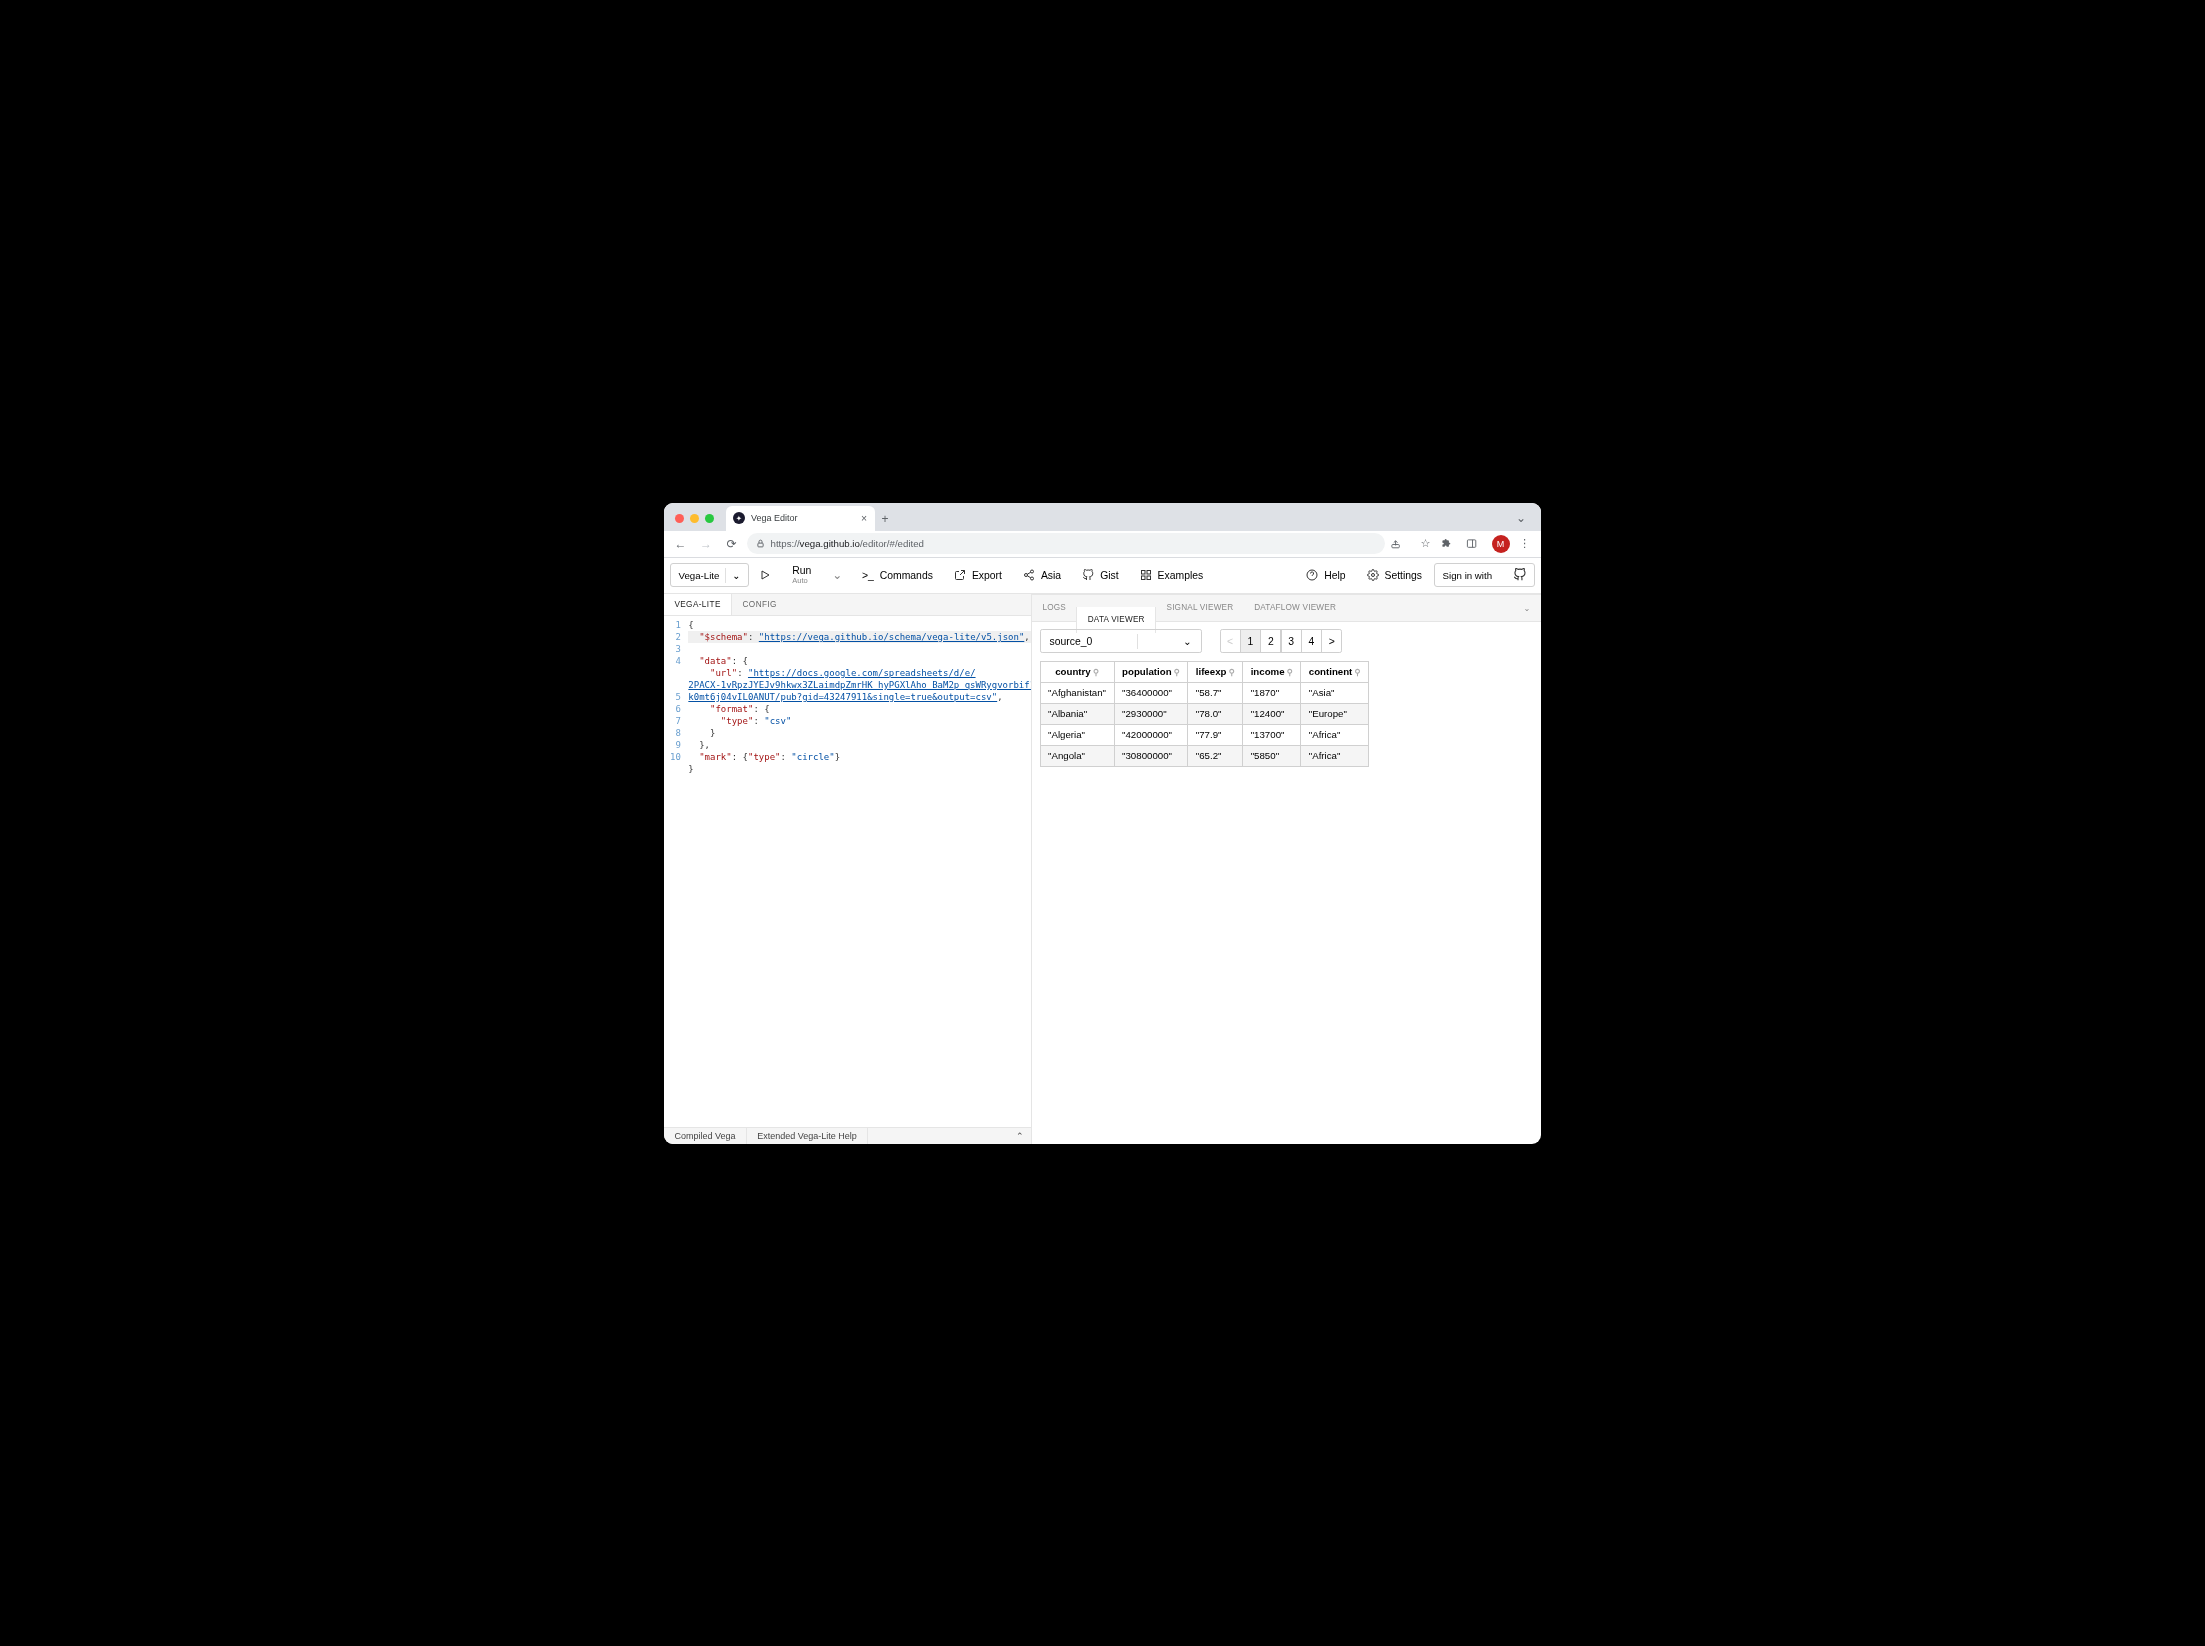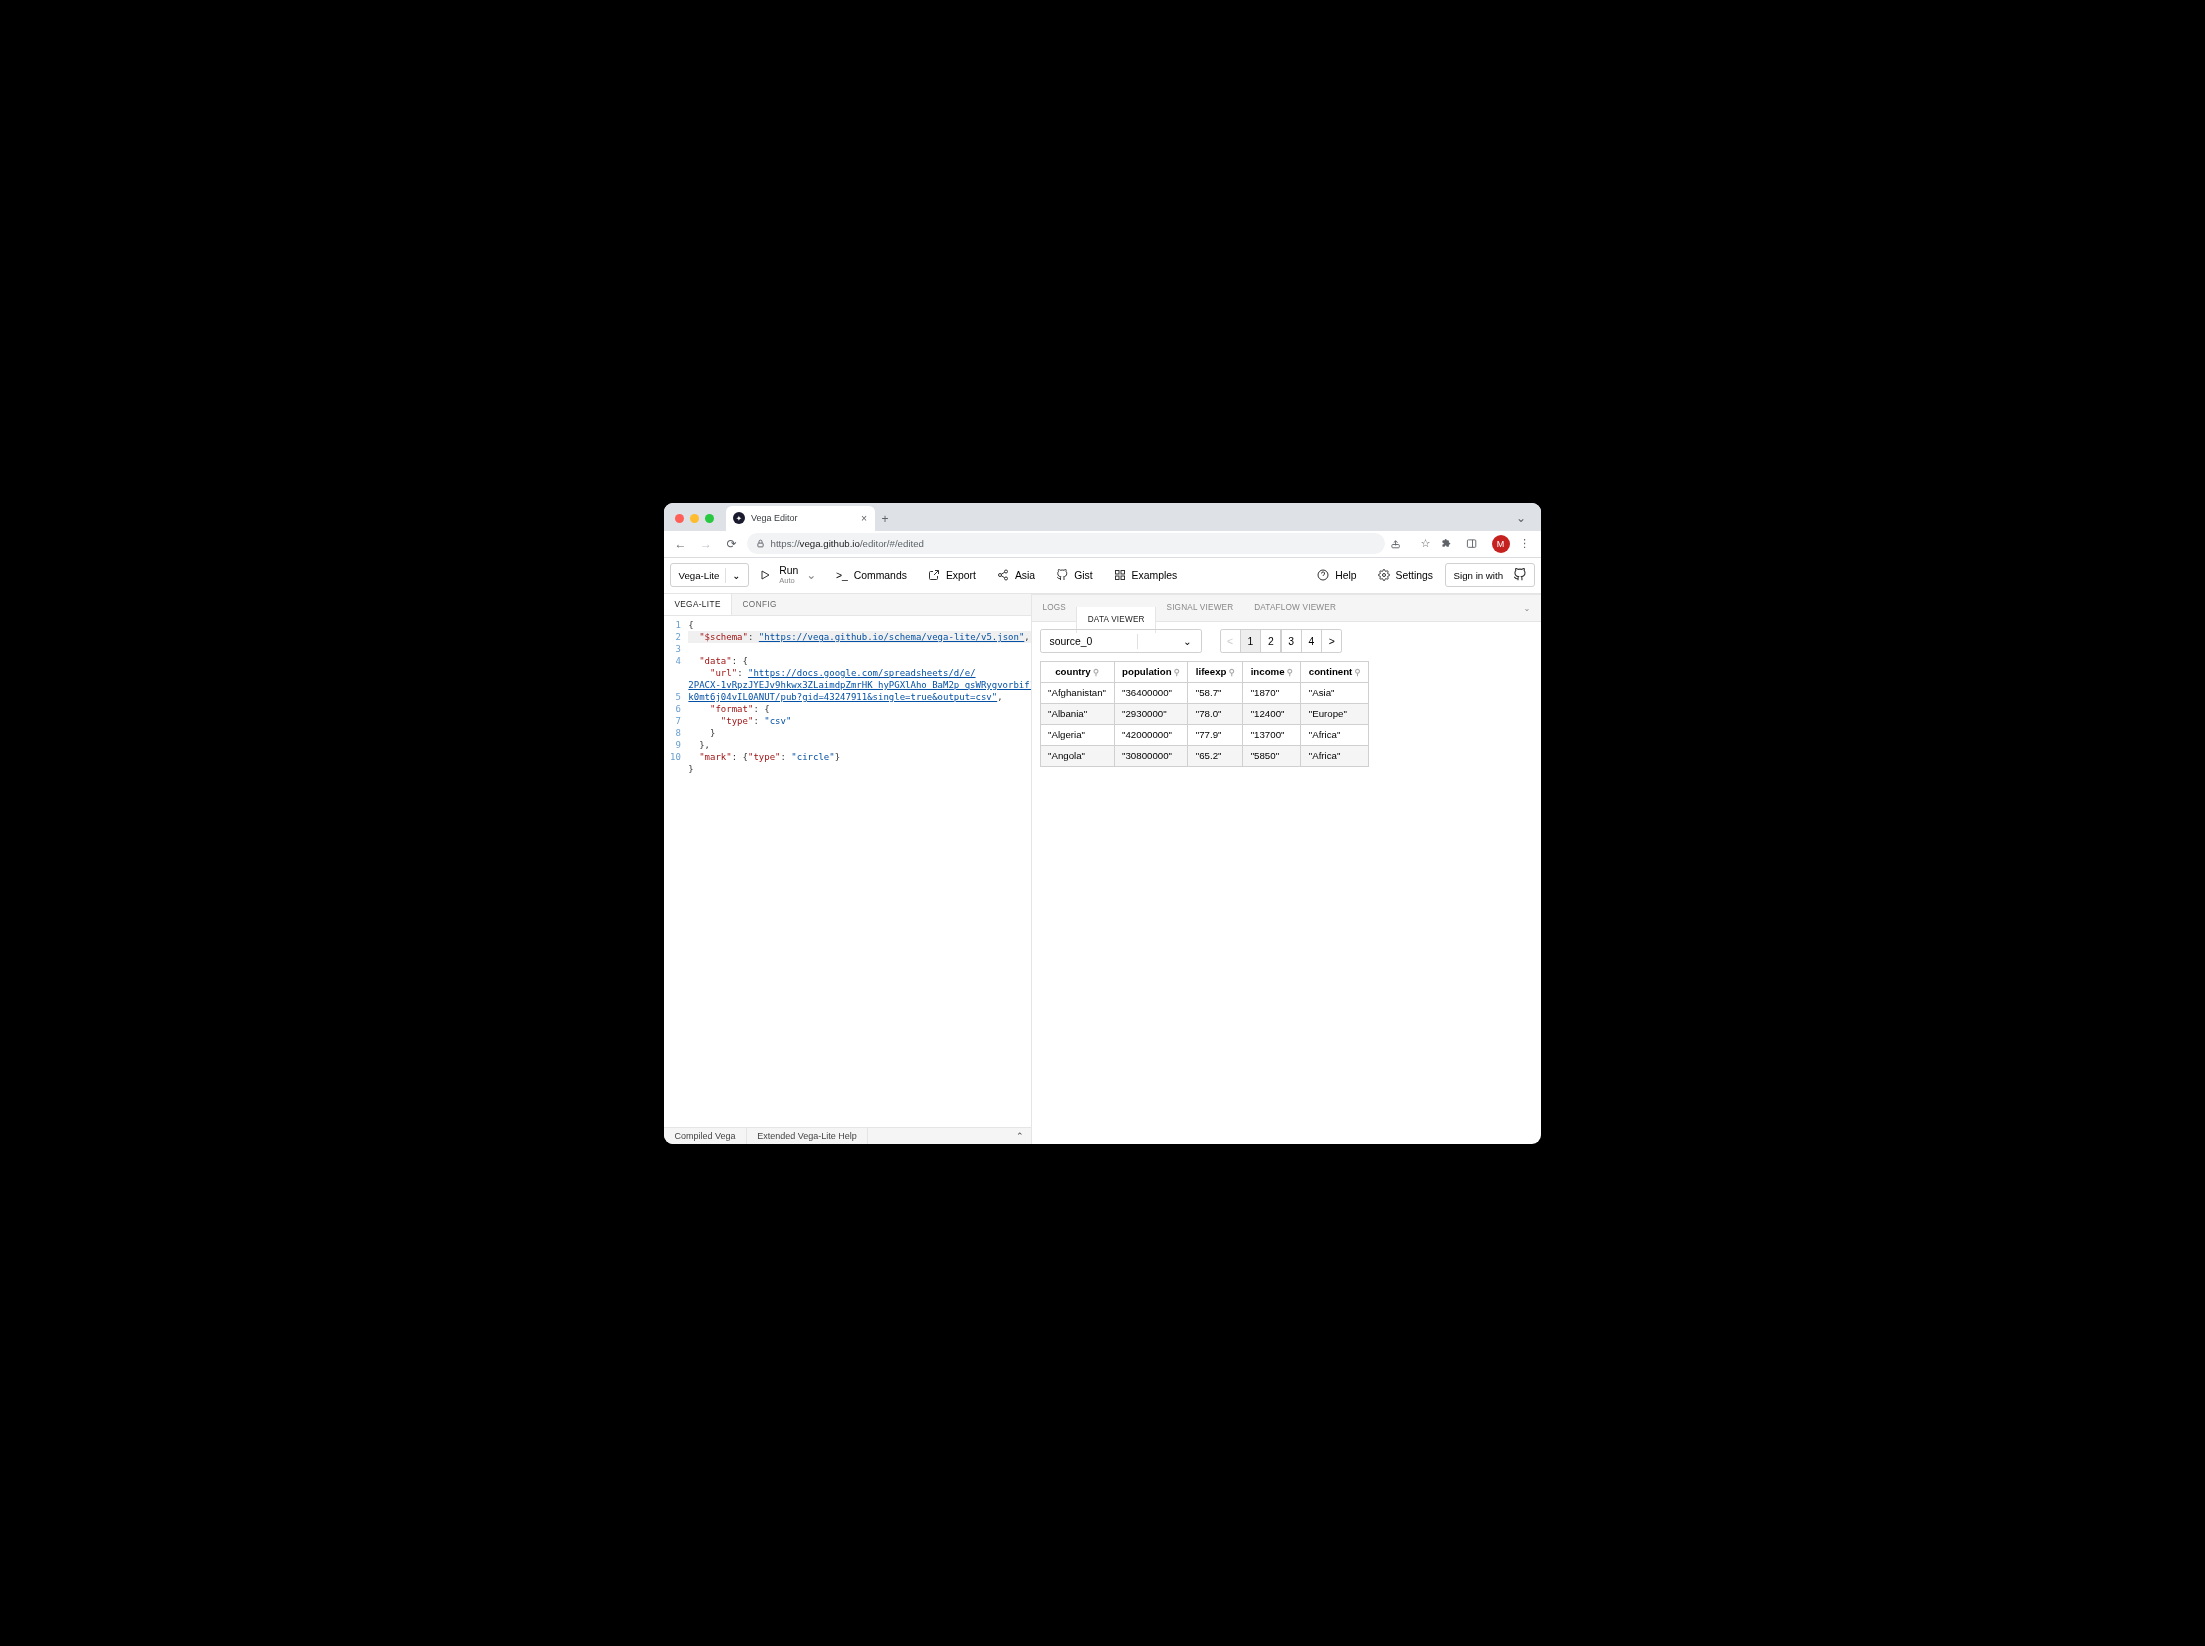--- a/index.html
+++ b/index.html
@@ -24,26 +24,26 @@
 .addr .lock { font-size: 9px; color: #5f6368; }
 .addr .url { font-size: 9.7px; color: #202124; }
 .addr .url .proto { color: #5f6368; }
 .addr .icon { width: 21px; text-align: center; color: #5f6368; font-size: 11.2px; }
 .avatar { width: 18px; height: 18px; border-radius: 50%; background: #c5221f; color: #fff; display: flex; align-items: center; justify-content: center; font-size: 9px; font-weight: 500; }
 .toolbar { height: 36px; border-bottom: 0.7px solid #e5e5e5; display: flex; align-items: center; padding: 0 6px; gap: 3px; }
 .mode-sel { border: 0.7px solid #d0d0d0; border-radius: 3px; height: 24px; display: flex; align-items: center; padding: 0 7.5px; gap: 6px; font-size: 9.7px; }
 .mode-sel .sep { width: 0.7px; height: 15px; background: #e0e0e0; }
 .tbtn { display: flex; align-items: center; gap: 6px; padding: 0 9px; height: 24px; font-size: 10.4px; border-radius: 3px; cursor: pointer; }
 .tbtn svg { width: 12px; height: 12px; }
-.run-btn { display: flex; align-items: center; gap: 8px; padding: 0 7.5px; }
+.run-btn { display: flex; align-items: center; gap: 21px; padding: 0 7.5px; }
 .run-btn .col { display: flex; flex-direction: column; line-height: 1.1; }
 .run-btn .col .main { font-size: 10.4px; font-weight: 500; }
 .run-btn .col .sub { font-size: 7.5px; color: #888; }
 .toolbar .spacer { flex: 1; }
-.signin { border: 0.7px solid #d0d0d0; border-radius: 3px; height: 24px; display: flex; align-items: center; padding: 0 7.5px; gap: 10px; font-size: 9.7px; }
+.signin { border: 0.7px solid #d0d0d0; border-radius: 3px; height: 24px; display: flex; align-items: center; padding: 0 7.5px; gap: 21px; font-size: 9.7px; }
 .content { flex: 1; display: flex; overflow: hidden; }
 .left { width: 368px; border-right: 0.7px solid #e5e5e5; display: flex; flex-direction: column; }
 .ed-tabs { height: 22.4px; background: #f5f5f5; border-bottom: 0.7px solid #e5e5e5; display: flex; align-items: stretch; font-size: 8.2px; letter-spacing: 0.4px; }
 .ed-tab { padding: 0 10.4px; display: flex; align-items: center; color: #666; }
 .ed-tab.active { background: #fff; border-right: 0.7px solid #e5e5e5; color: #222; }
 .editor { flex: 1; display: flex; font-family: Menlo, Monaco, Consolas, monospace; font-size: 9px; line-height: 12px; overflow: auto; }
 .gutter { padding: 3px 7.5px 3px 6px; text-align: right; color: #6a9fcf; user-select: none; }
 .code { padding: 3px 6px 3px 0; white-space: pre; flex: 1; position: relative; }
 .code .hl { background: #f0f0f0; display: block; width: 100%; }
 .key { color: #a31515; }

